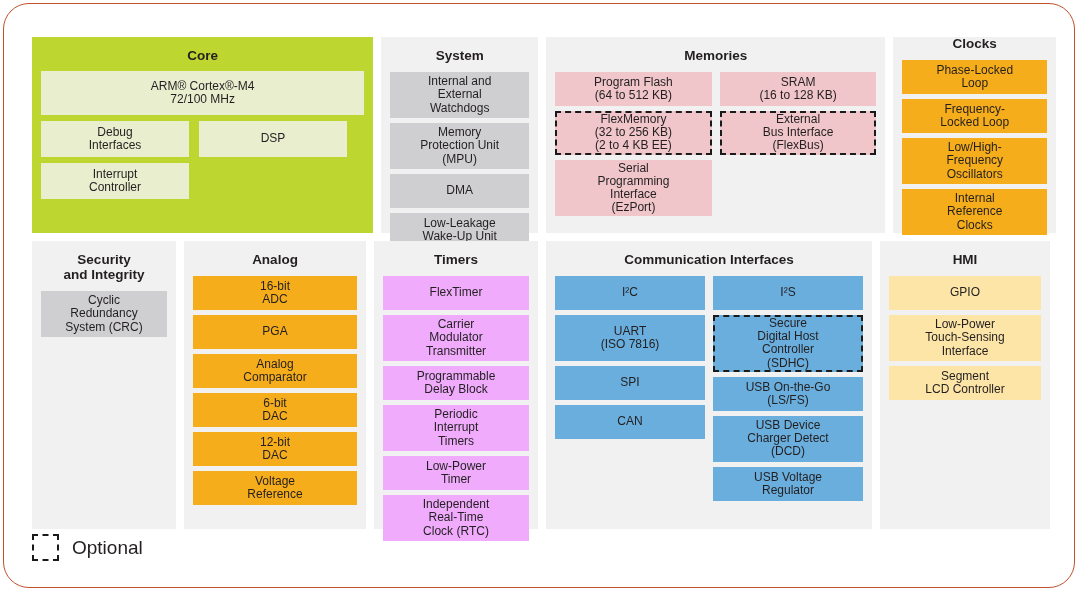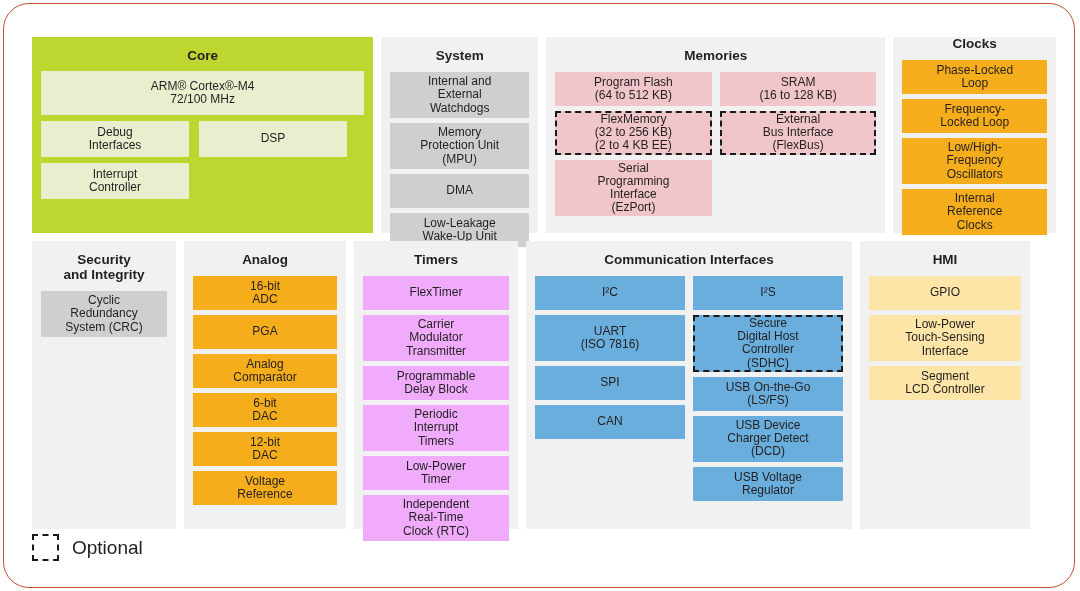--- a/index.html
+++ b/index.html
@@ -55,21 +55,21 @@
     flex-direction: column;
     position: relative;
   }
   .panel.core {
     background: #bed630;
   }
 
   
   .w-core  { width: 358px; }
   .w-sec   { width: 144px; }
-  .w-ana   { width: 162px; }
+  .w-ana   { width: 182px; }
   .w-sys   { width: 164px; }
   .w-mem   { width: 356px; }
   .w-com   { width: 326px; }
   .w-clk   { width: 170px; justify-content: center; }
   .w-hmi   { width: 170px; }
 
   .panel-title {
     text-align: center;
     font-weight: bold;
     font-size: 13.5px;

